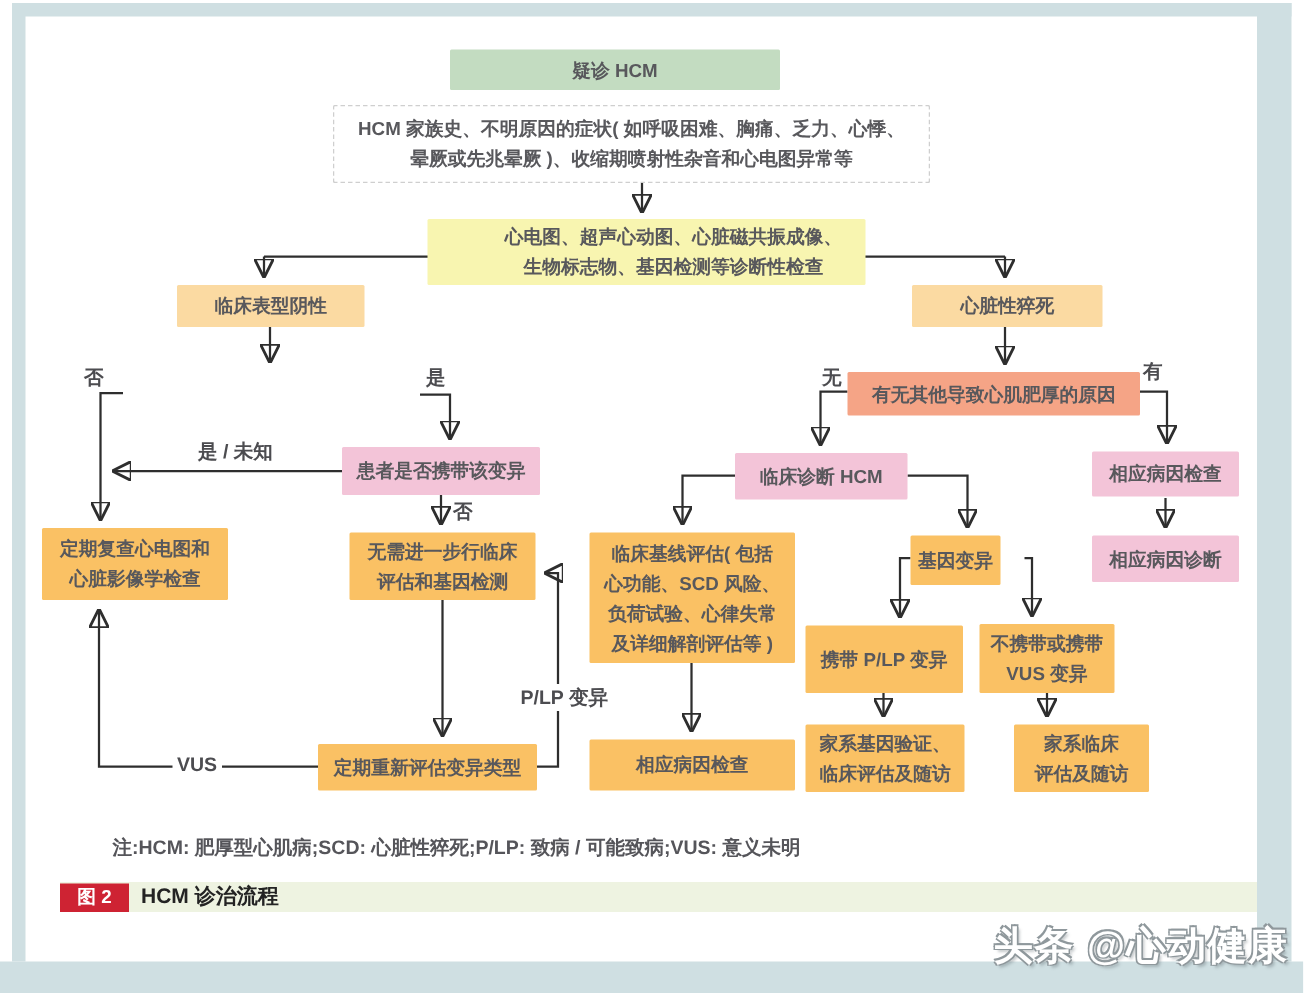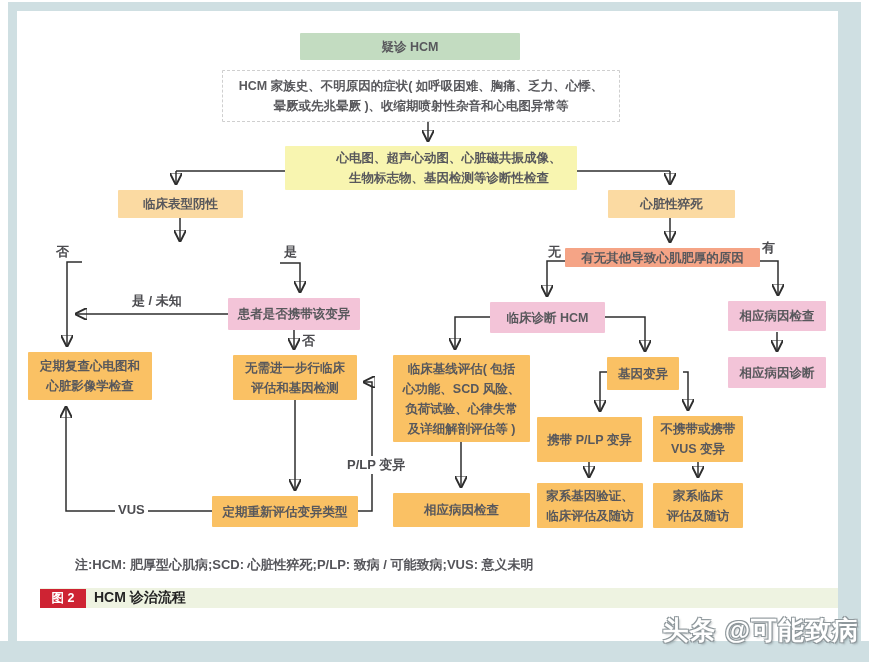--- a/index.html
+++ b/index.html
@@ -145,55 +145,55 @@
     <path d="M212,511 H66 V407" marker-end="url(#arr)"></path>
   </svg>
 
   <div class="node green" style="left:300px;top:33px;width:220px;height:27px">疑诊 HCM</div>
   <div class="node dashed" style="left:222px;top:70px;width:398px;height:52px">HCM 家族史、不明原因的症状( 如呼吸困难、胸痛、乏力、心悸、
 晕厥或先兆晕厥 )、收缩期喷射性杂音和心电图异常等</div>
   <div class="node yellow" style="left:285px;top:146px;width:292px;height:44px">心电图、超声心动图、心脏磁共振成像、
 生物标志物、基因检测等诊断性检查</div>
   <div class="node tan" style="left:118px;top:190px;width:125px;height:28px">临床表型阴性</div>
   <div class="node tan" style="left:608px;top:190px;width:127px;height:28px">心脏性猝死</div>
-  <div class="node salmon" style="left:565px;top:248px;width:195px;height:19px">有无其他导致心肌肥厚的原因</div>
+  <div class="node salmon" style="left:565px;top:248px;width:195px;height:29px">有无其他导致心肌肥厚的原因</div>
   <div class="node pink" style="left:228px;top:298px;width:132px;height:32px">患者是否携带该变异</div>
   <div class="node pink" style="left:490px;top:302px;width:115px;height:31px">临床诊断 HCM</div>
   <div class="node pink" style="left:728px;top:301px;width:98px;height:30px">相应病因检查</div>
   <div class="node pink" style="left:728px;top:357px;width:98px;height:31px">相应病因诊断</div>
   <div class="node orange" style="left:28px;top:352px;width:124px;height:48px">定期复查心电图和
 心脏影像学检查</div>
   <div class="node orange" style="left:233px;top:355px;width:124px;height:45px">无需进一步行临床
 评估和基因检测</div>
   <div class="node orange" style="left:393px;top:355px;width:137px;height:87px">临床基线评估( 包括
 心功能、SCD 风险、
 负荷试验、心律失常
 及详细解剖评估等 )</div>
-  <div class="node orange" style="left:607px;top:357px;width:72px;height:33px">基因变异</div>
+  <div class="node orange" style="left:607px;top:357px;width:60px;height:33px">基因变异</div>
   <div class="node orange" style="left:537px;top:417px;width:105px;height:45px">携带 P/LP 变异</div>
   <div class="node orange" style="left:653px;top:416px;width:90px;height:46px">不携带或携带
 VUS 变异</div>
   <div class="node orange" style="left:393px;top:493px;width:137px;height:34px">相应病因检查</div>
   <div class="node orange" style="left:537px;top:483px;width:106px;height:45px">家系基因验证、
 临床评估及随访</div>
-  <div class="node orange" style="left:653px;top:483px;width:90px;height:45px">家系临床
+  <div class="node orange" style="left:676px;top:483px;width:90px;height:45px">家系临床
 评估及随访</div>
   <div class="node orange" style="left:212px;top:496px;width:146px;height:31px">定期重新评估变异类型</div>
 
   <div class="edge-label" style="left:56px;top:243px">否</div>
   <div class="edge-label" style="left:284px;top:243px">是</div>
   <div class="edge-label" style="left:132px;top:292px">是 / 未知</div>
   <div class="edge-label" style="left:302px;top:332px">否</div>
   <div class="edge-label" style="left:548px;top:243px">无</div>
   <div class="edge-label" style="left:762px;top:239px">有</div>
   <div class="edge-label onLine" style="left:344px;top:456px">P/LP 变异</div>
   <div class="edge-label onLine" style="left:115px;top:502px">VUS</div>
 
   <div class="note">注:HCM: 肥厚型心肌病;SCD: 心脏性猝死;P/LP: 致病 / 可能致病;VUS: 意义未明</div>
 
   <div class="caption-band">
     <span class="caption-badge">图 2</span>
     <span class="caption-title">HCM 诊治流程</span>
   </div>
 
-  <div class="watermark">头条 @可能致病</div>
+  <div class="watermark">头条 @心动健康</div>
 
 </div>
 
 </body></html>

